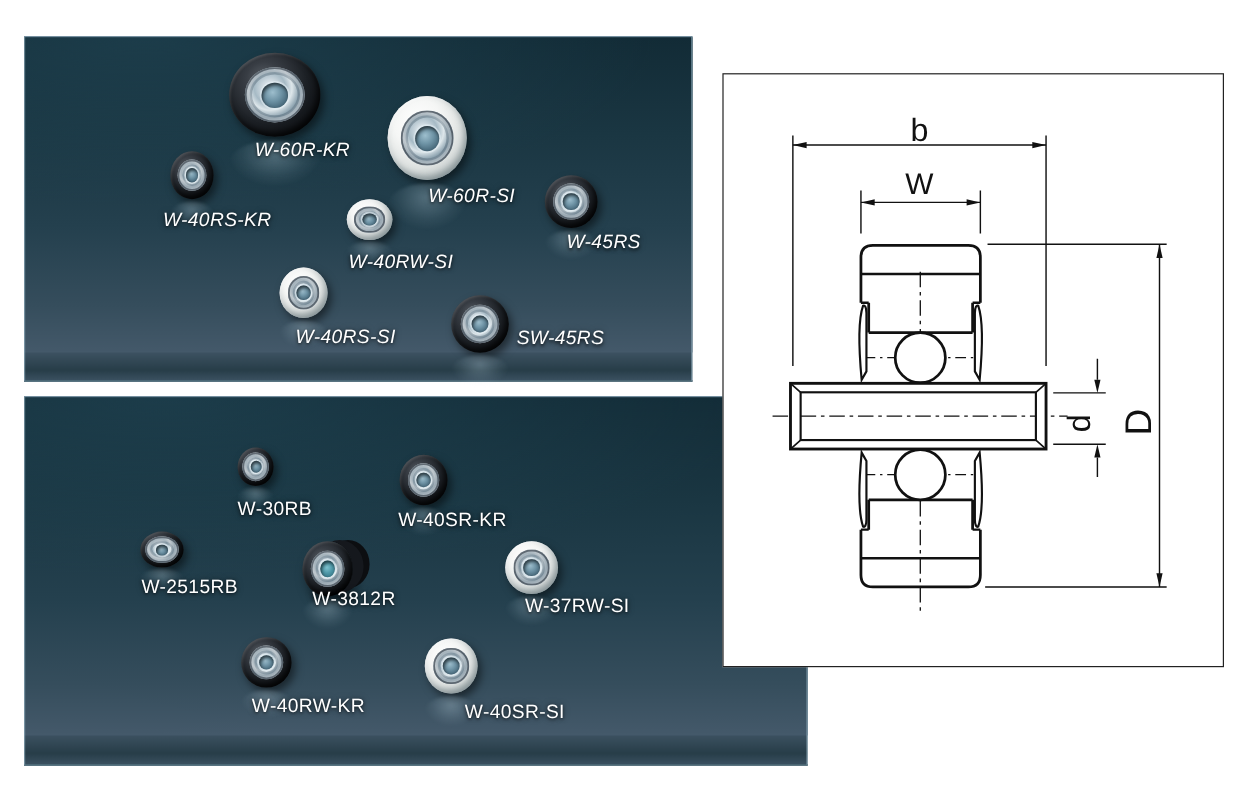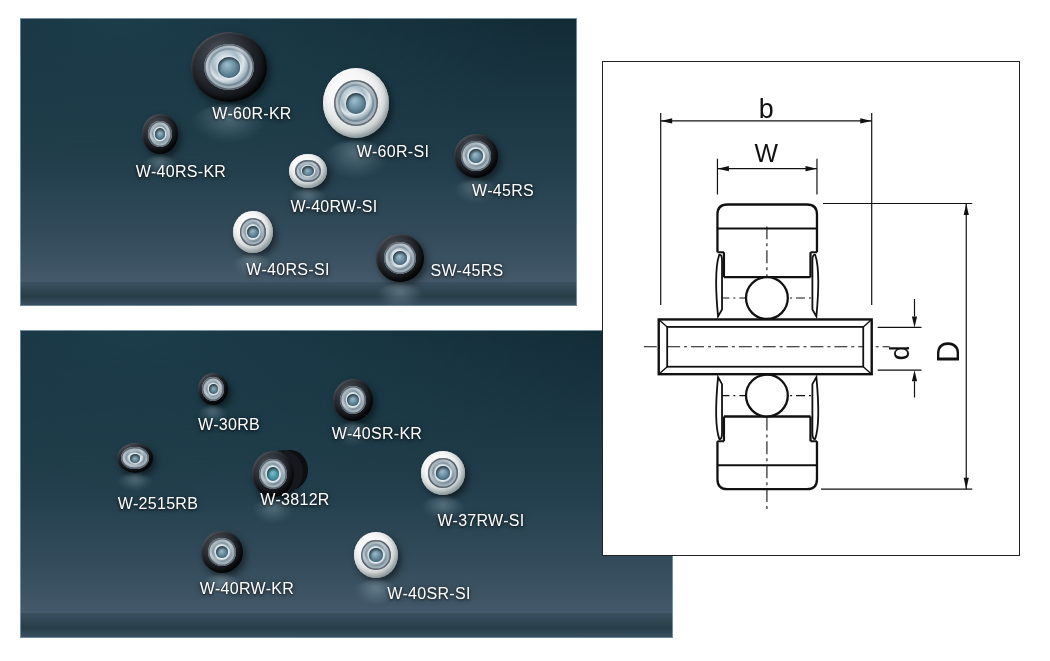--- a/index.html
+++ b/index.html
@@ -9,21 +9,21 @@
   }
   
   .panel{
     position:absolute;box-sizing:border-box;
     border:1px solid rgba(150,180,195,.65);
     background:
       radial-gradient(140% 90% at 18% 0%, rgba(36,74,90,.55) 0%, rgba(36,74,90,0) 55%),
       linear-gradient(180deg,#122b36 0%,#1a3642 28%,#24404e 55%,#354d5c 78%,#44596a 92%,#31485500 92%),
       linear-gradient(180deg,#122b36 0%,#1a3642 28%,#24404e 55%,#354d5c 78%,#44596a 90%,#273d48 97%,#3a5060 100%);
   }
-  .panel-top{left:20px;top:18px;width:557px;height:288px;}
+  .panel-top{left:20px;top:30px;width:557px;height:288px;font-style:italic;}
   .panel-bottom{left:20px;top:330px;width:653px;height:308px;}
   figure.product{display:contents;margin:0;}
   .p-label{
     position:absolute;transform:translateX(-50%);
     color:#fff;font-size:16px;line-height:1.1;white-space:nowrap;
     text-shadow:0 1px 3px rgba(0,0,0,.75),0 0 6px rgba(0,0,0,.35);
     letter-spacing:.3px;
   }
   
   .wheel{position:absolute;border-radius:50%;}
@@ -155,48 +155,48 @@
     </div>
     <div class="p-label" style="left:356px;top:94px">W-40SR-KR</div>
   </figure>
 
   <figure class="product">
     <div class="wheel black thin" style="left:96px;top:112px;width:36px;height:30px">
       <div class="rim"></div>
       <div class="bore"></div>
       <div class="refl"></div>
     </div>
-    <div class="p-label" style="left:137px;top:164px">W-2515RB</div>
+    <div class="p-label" style="left:137px;top:150px">W-2515RB</div>
   </figure>
 
   <figure class="product">
     <div class="wheel black cyl teal-bore" style="left:231px;top:120px;width:42px;height:46px">
       <div class="rim"></div>
       <div class="bore"></div>
       <div class="refl"></div>
     </div>
     <div class="p-label" style="left:274px;top:160px">W-3812R</div>
   </figure>
 
   <figure class="product">
     <div class="wheel white" style="left:400px;top:120px;width:44px;height:44px">
       <div class="rim"></div>
       <div class="bore"></div>
       <div class="refl"></div>
     </div>
-    <div class="p-label" style="left:460px;top:181px">W-37RW-SI</div>
+    <div class="p-label" style="left:460px;top:166px">W-37RW-SI</div>
   </figure>
 
   <figure class="product">
     <div class="wheel black" style="left:180px;top:200px;width:42px;height:42px">
       <div class="rim"></div>
       <div class="bore"></div>
       <div class="refl"></div>
     </div>
-    <div class="p-label" style="left:226px;top:249px">W-40RW-KR</div>
+    <div class="p-label" style="left:236px;top:249px">W-40RW-KR</div>
   </figure>
 
   <figure class="product">
     <div class="wheel white" style="left:333px;top:201px;width:44px;height:46px">
       <div class="rim"></div>
       <div class="bore"></div>
       <div class="refl"></div>
     </div>
     <div class="p-label" style="left:408px;top:254px">W-40SR-SI</div>
   </figure>

